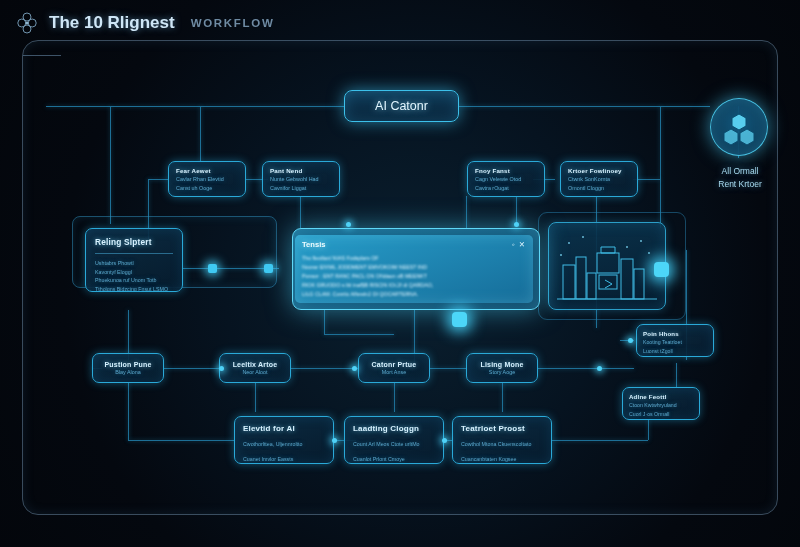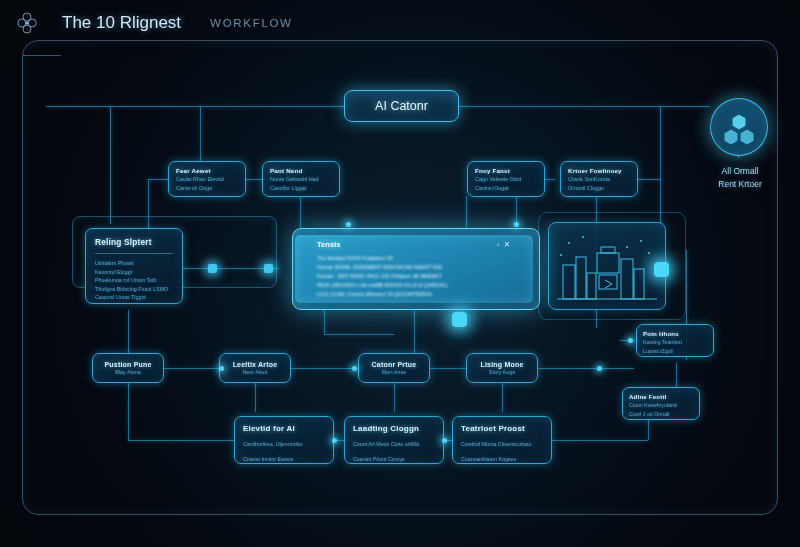--- a/index.html
+++ b/index.html
@@ -26,21 +26,21 @@
   #frame{
     position:absolute; left:22px; top:40px; right:22px; bottom:32px;
     border:1px solid rgba(125,160,190,.45); border-radius:16px;
     box-shadow:0 0 12px rgba(60,110,150,.18) inset;
   }
   #hdrline{
     position:absolute; left:0; top:14px; width:38px; height:1px;
     background:rgba(120,160,195,.5);
   }
   
-  #header{ position:absolute; left:14px; top:10px; display:flex; align-items:center; gap:22px; }
+  #header{ position:absolute; left:14px; top:10px; display:flex; align-items:center; gap:9px;font-weight:bold; }
   #logo-mark{ width:26px; height:26px; }
   #title-main{ font-size:17px; color:#cfe6f6; text-shadow:0 0 7px rgba(130,200,250,.55); }
   #title-sub{ font-size:11.5px; letter-spacing:1.7px; color:#6f8ba3; margin-left:7px; }
 
   
   .wire{ position:absolute; background:#1d6f96; box-shadow:0 0 4px rgba(45,160,210,.55); }
   .wh{ height:1px; } .wv{ width:1px; }
   .dot{
     position:absolute; width:5px; height:5px; border-radius:50%;
     background:#4fd2f7; box-shadow:0 0 7px 2px rgba(70,210,250,.85);
@@ -63,21 +63,21 @@
     display:flex; align-items:center; justify-content:center;
     font-size:12.5px; color:#e2f6ff; text-shadow:0 0 7px rgba(140,225,255,.85);
   }
 
   
   .topnode{ width:78px; height:36px; padding:5px 6px 0 7px; }
   .topnode .t{ font-size:6.2px; font-weight:bold; }
   .topnode .s{ font-size:5.4px; line-height:1.45; margin-top:1.5px; }
 
   
-  #card-reling{ left:85px; top:228px; width:98px; height:76px; padding:8px 9px; }
+  #card-reling{ left:85px; top:228px; width:98px; height:64px; padding:8px 9px; }
   #card-reling .t{ font-size:8.3px; font-weight:bold; }
   #card-reling .div{ height:1px; background:rgba(70,170,215,.55); margin:6px 0 5px; }
   #card-reling .s{ font-size:5.3px; line-height:1.62; }
   #panel-reling-outer{
     position:absolute; left:72px; top:216px; width:205px; height:72px;
     border:1px solid rgba(45,140,185,.55); border-radius:8px;
     box-shadow:0 0 10px rgba(40,140,190,.18) inset;
   }
 
   
@@ -91,21 +91,21 @@
   #cp-side{ width:78px; padding:10px 0 0 9px; }
   #cp-side .cp-title{ font-size:8.2px; color:#e8fbff; text-shadow:0 0 6px rgba(160,240,255,.9); }
   #cp-side .cp-rule{ height:1px; background:rgba(190,240,255,.55); margin:7px 6px 6px 0; }
   .cp-item{ display:flex; align-items:center; gap:4px; margin-bottom:4px; }
   .cp-bullet{ width:4.5px; height:4.5px; border-radius:50%; background:#9fe6ff;
               box-shadow:0 0 5px rgba(180,240,255,.9); flex:none; }
   .cp-line{ height:1px; background:rgba(200,245,255,.6); flex:1; margin-right:7px; }
   .cp-item .lbl{ font-size:5.1px; color:#cdeeff; }
   #cp-main{ flex:1; margin:6px 6px 6px 2px; border-radius:5px;
             background:linear-gradient(160deg, rgba(40,160,205,.95), rgba(22,110,155,.95));
-            box-shadow:inset 0 0 14px rgba(150,240,255,.22); padding:5px 22px; position:relative; }
+            box-shadow:inset 0 0 14px rgba(150,240,255,.22); padding:5px 7px; position:relative; }
   #cp-bar{ display:flex; align-items:center; justify-content:space-between; }
   #cp-bar .bt{ font-size:7.6px; color:#eefcff; font-weight:bold; text-shadow:0 0 6px rgba(180,245,255,.9); }
   #cp-close{ font-size:7.5px; color:#dff6ff; letter-spacing:1px; }
   #cp-body{ margin-top:5px; font-size:5.3px; line-height:1.68; color:#dff4ff; }
 
   
   #city-panel{
     position:absolute; left:548px; top:222px; width:118px; height:88px;
     border:1px solid #2b9ec8; border-radius:8px;
     background:linear-gradient(170deg, rgba(10,52,78,.9), rgba(6,30,50,.9));

